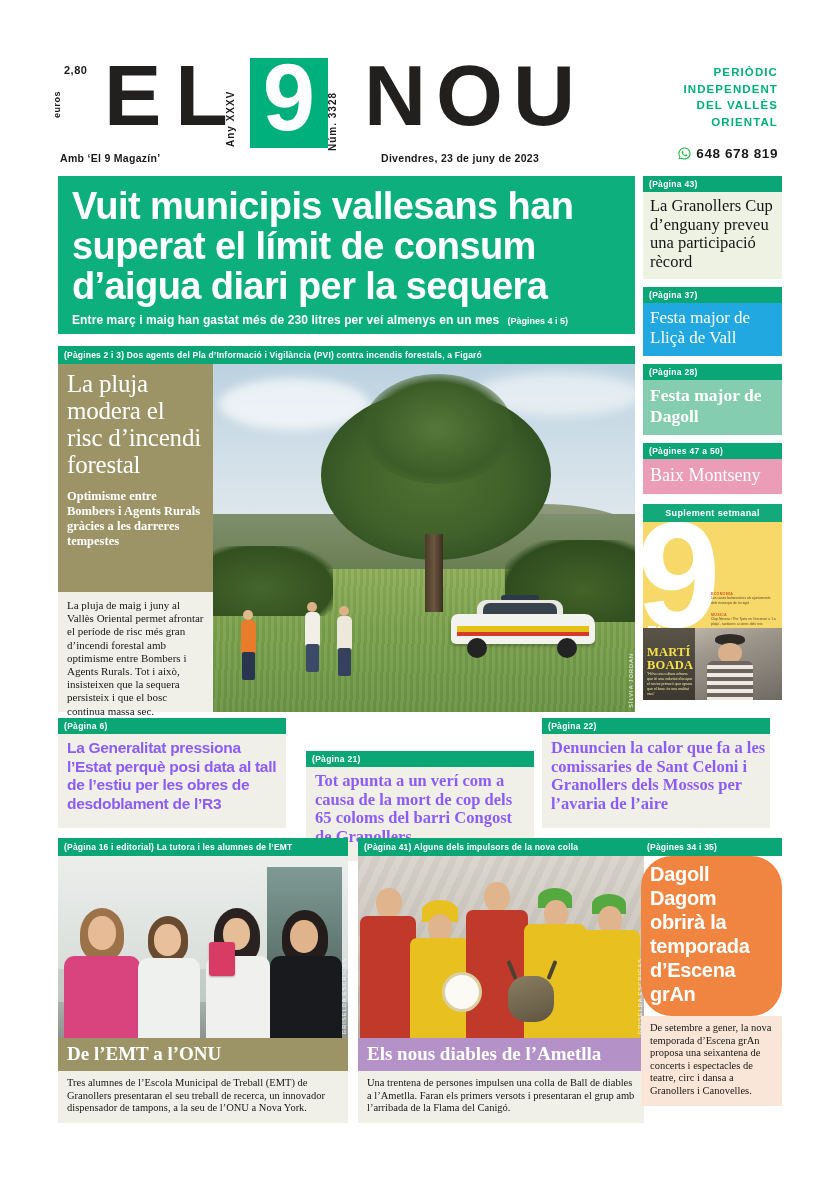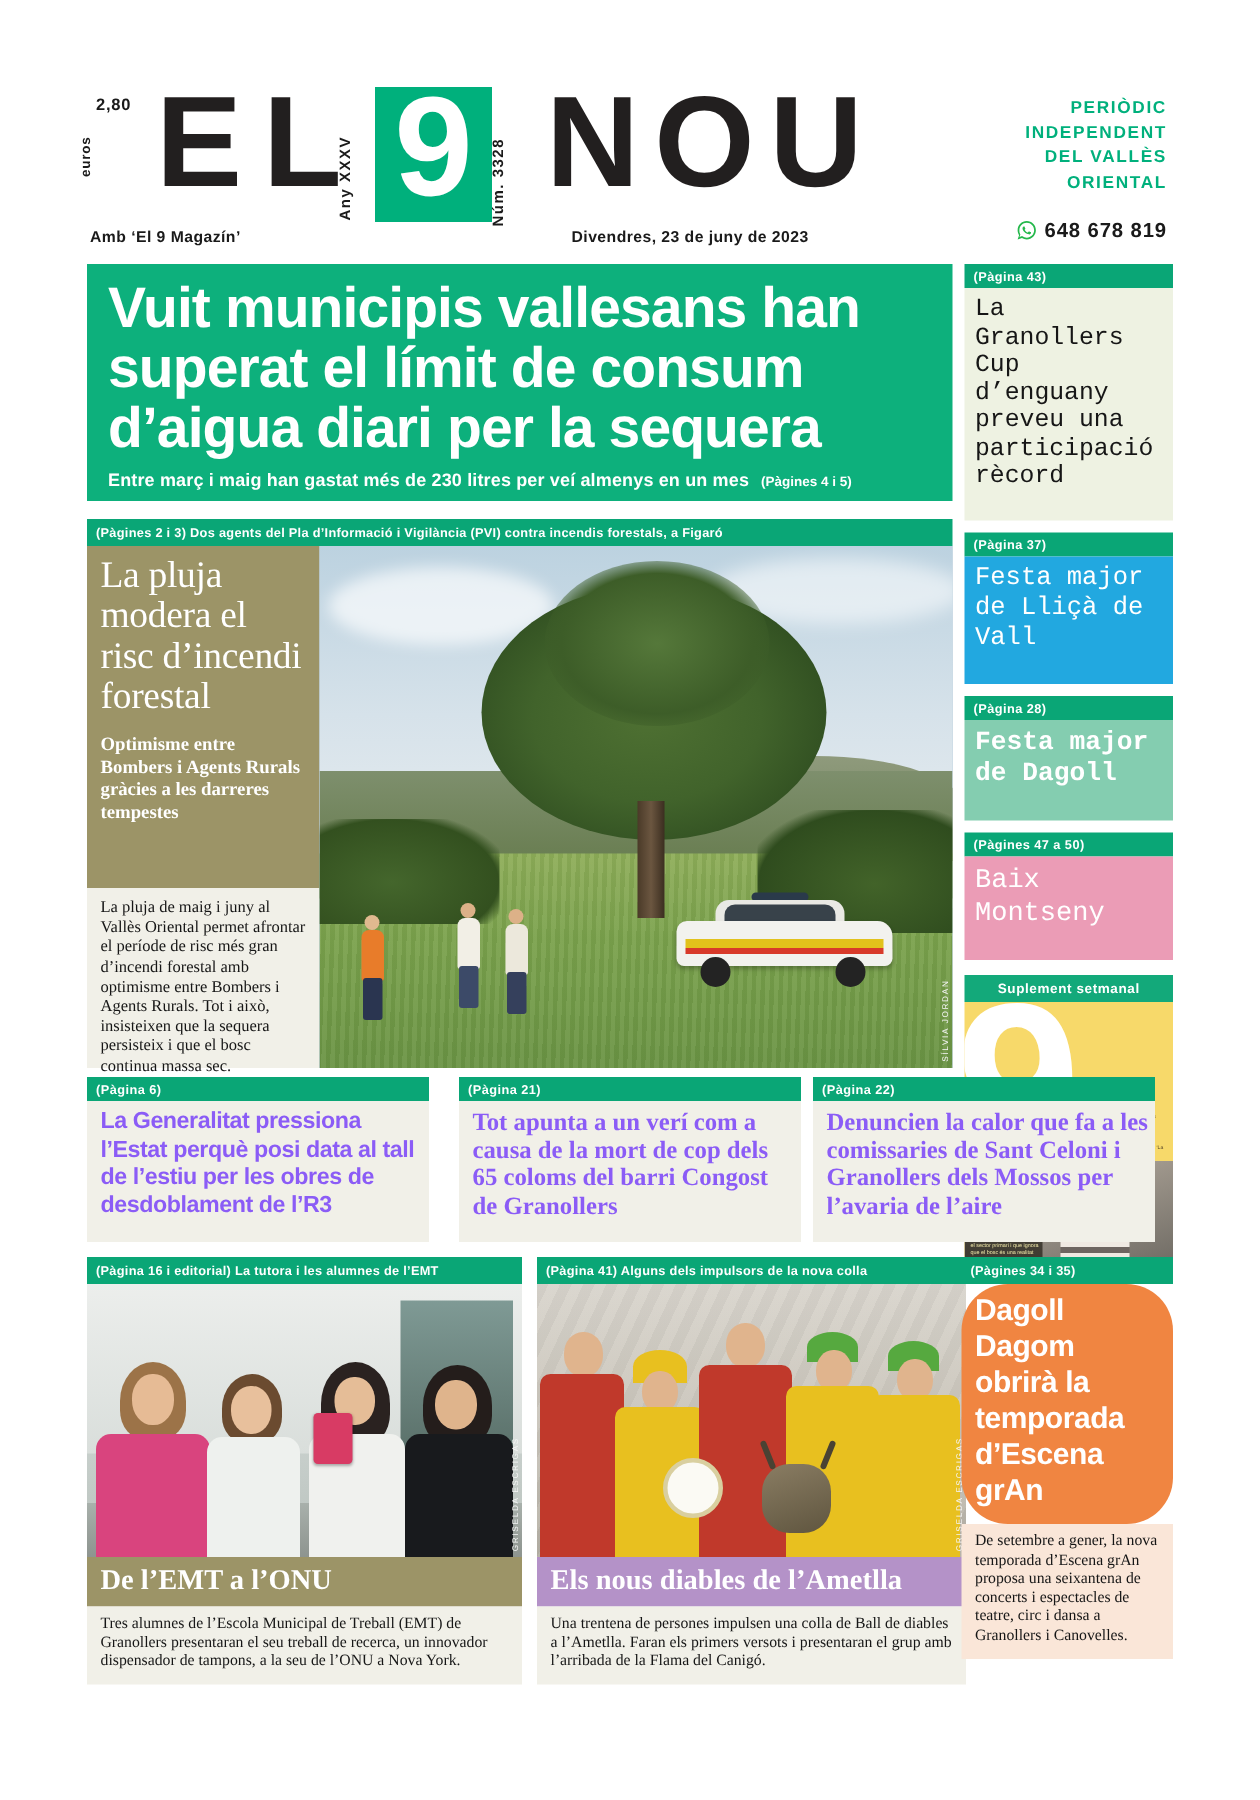--- a/index.html
+++ b/index.html
@@ -94,22 +94,22 @@
   .lead-pages { font-size:9px; font-weight:bold; white-space:nowrap; }
 
   
   .rail { position:absolute; left:643px; top:176px; width:139px; }
   .rail-item { margin-bottom:8px; }
   .rail-tag {
     background:#0aa676; color:#fff; font-size:8.5px; font-weight:bold;
     padding:3px 5px 3px 6px; letter-spacing:0.3px;
   }
   .rail-body {
-    padding:5px 7px 20px 7px;
-    font-family:Liberation Mono, monospace;
+    padding:5px 7px 8px 7px;
+    font-family:Liberation Serif, serif;
     font-size:16.5px; line-height:18.5px;
   }
   .rail-body.serif-dark { background:#eef2e2; color:#161616; }
   .rail-body.blue { background:#22a8e0; color:#fff; font-size:17px; line-height:20px; }
   .rail-body.mint { background:#84cdb0; color:#fff; font-size:17.5px; line-height:21px; font-weight:bold; }
   .rail-body.pink { background:#eb9cb6; color:#fff; font-size:18px; line-height:22px; }
 
   
   .supp { margin-top:10px; }
   .supp-tag {
@@ -238,21 +238,21 @@
     position:absolute; right:1px; bottom:4px;
     font-size:5.5px; letter-spacing:1.1px; color:#f5f5f5;
     writing-mode:vertical-rl; transform:rotate(180deg);
     font-family:"Liberation Sans", sans-serif;
   }
 
   
   .midrow { position:absolute; left:58px; top:718px; width:724px; height:110px; }
   .midbox { position:absolute; top:0; height:110px; background:#f1f0e8; }
   .midbox.m1 { left:0; width:228px; }
-  .midbox.m2 { left:248px; width:228px; }
+  .midbox.m2 { left:248px; width:228px;margin-top:33px; }
   .midbox.m3 { left:484px; width:228px; }
   .mid-tag { background:#0aa676; color:#fff; font-size:8.5px; font-weight:bold;
     padding:3px 6px; letter-spacing:0.3px; }
   .mid-title { padding:5px 4px 0 9px; color:#8b5cf6; }
   .mid-title.sans { font-size:15.5px; line-height:18.5px; font-weight:bold; letter-spacing:-0.3px; }
   .mid-title.serif { font-family:"Liberation Serif", serif; font-size:16.5px; line-height:18.5px; font-weight:bold; }
 
   
   .bottom { position:absolute; left:58px; top:838px; width:724px; height:290px; }
   .bcol { position:absolute; top:0; }

